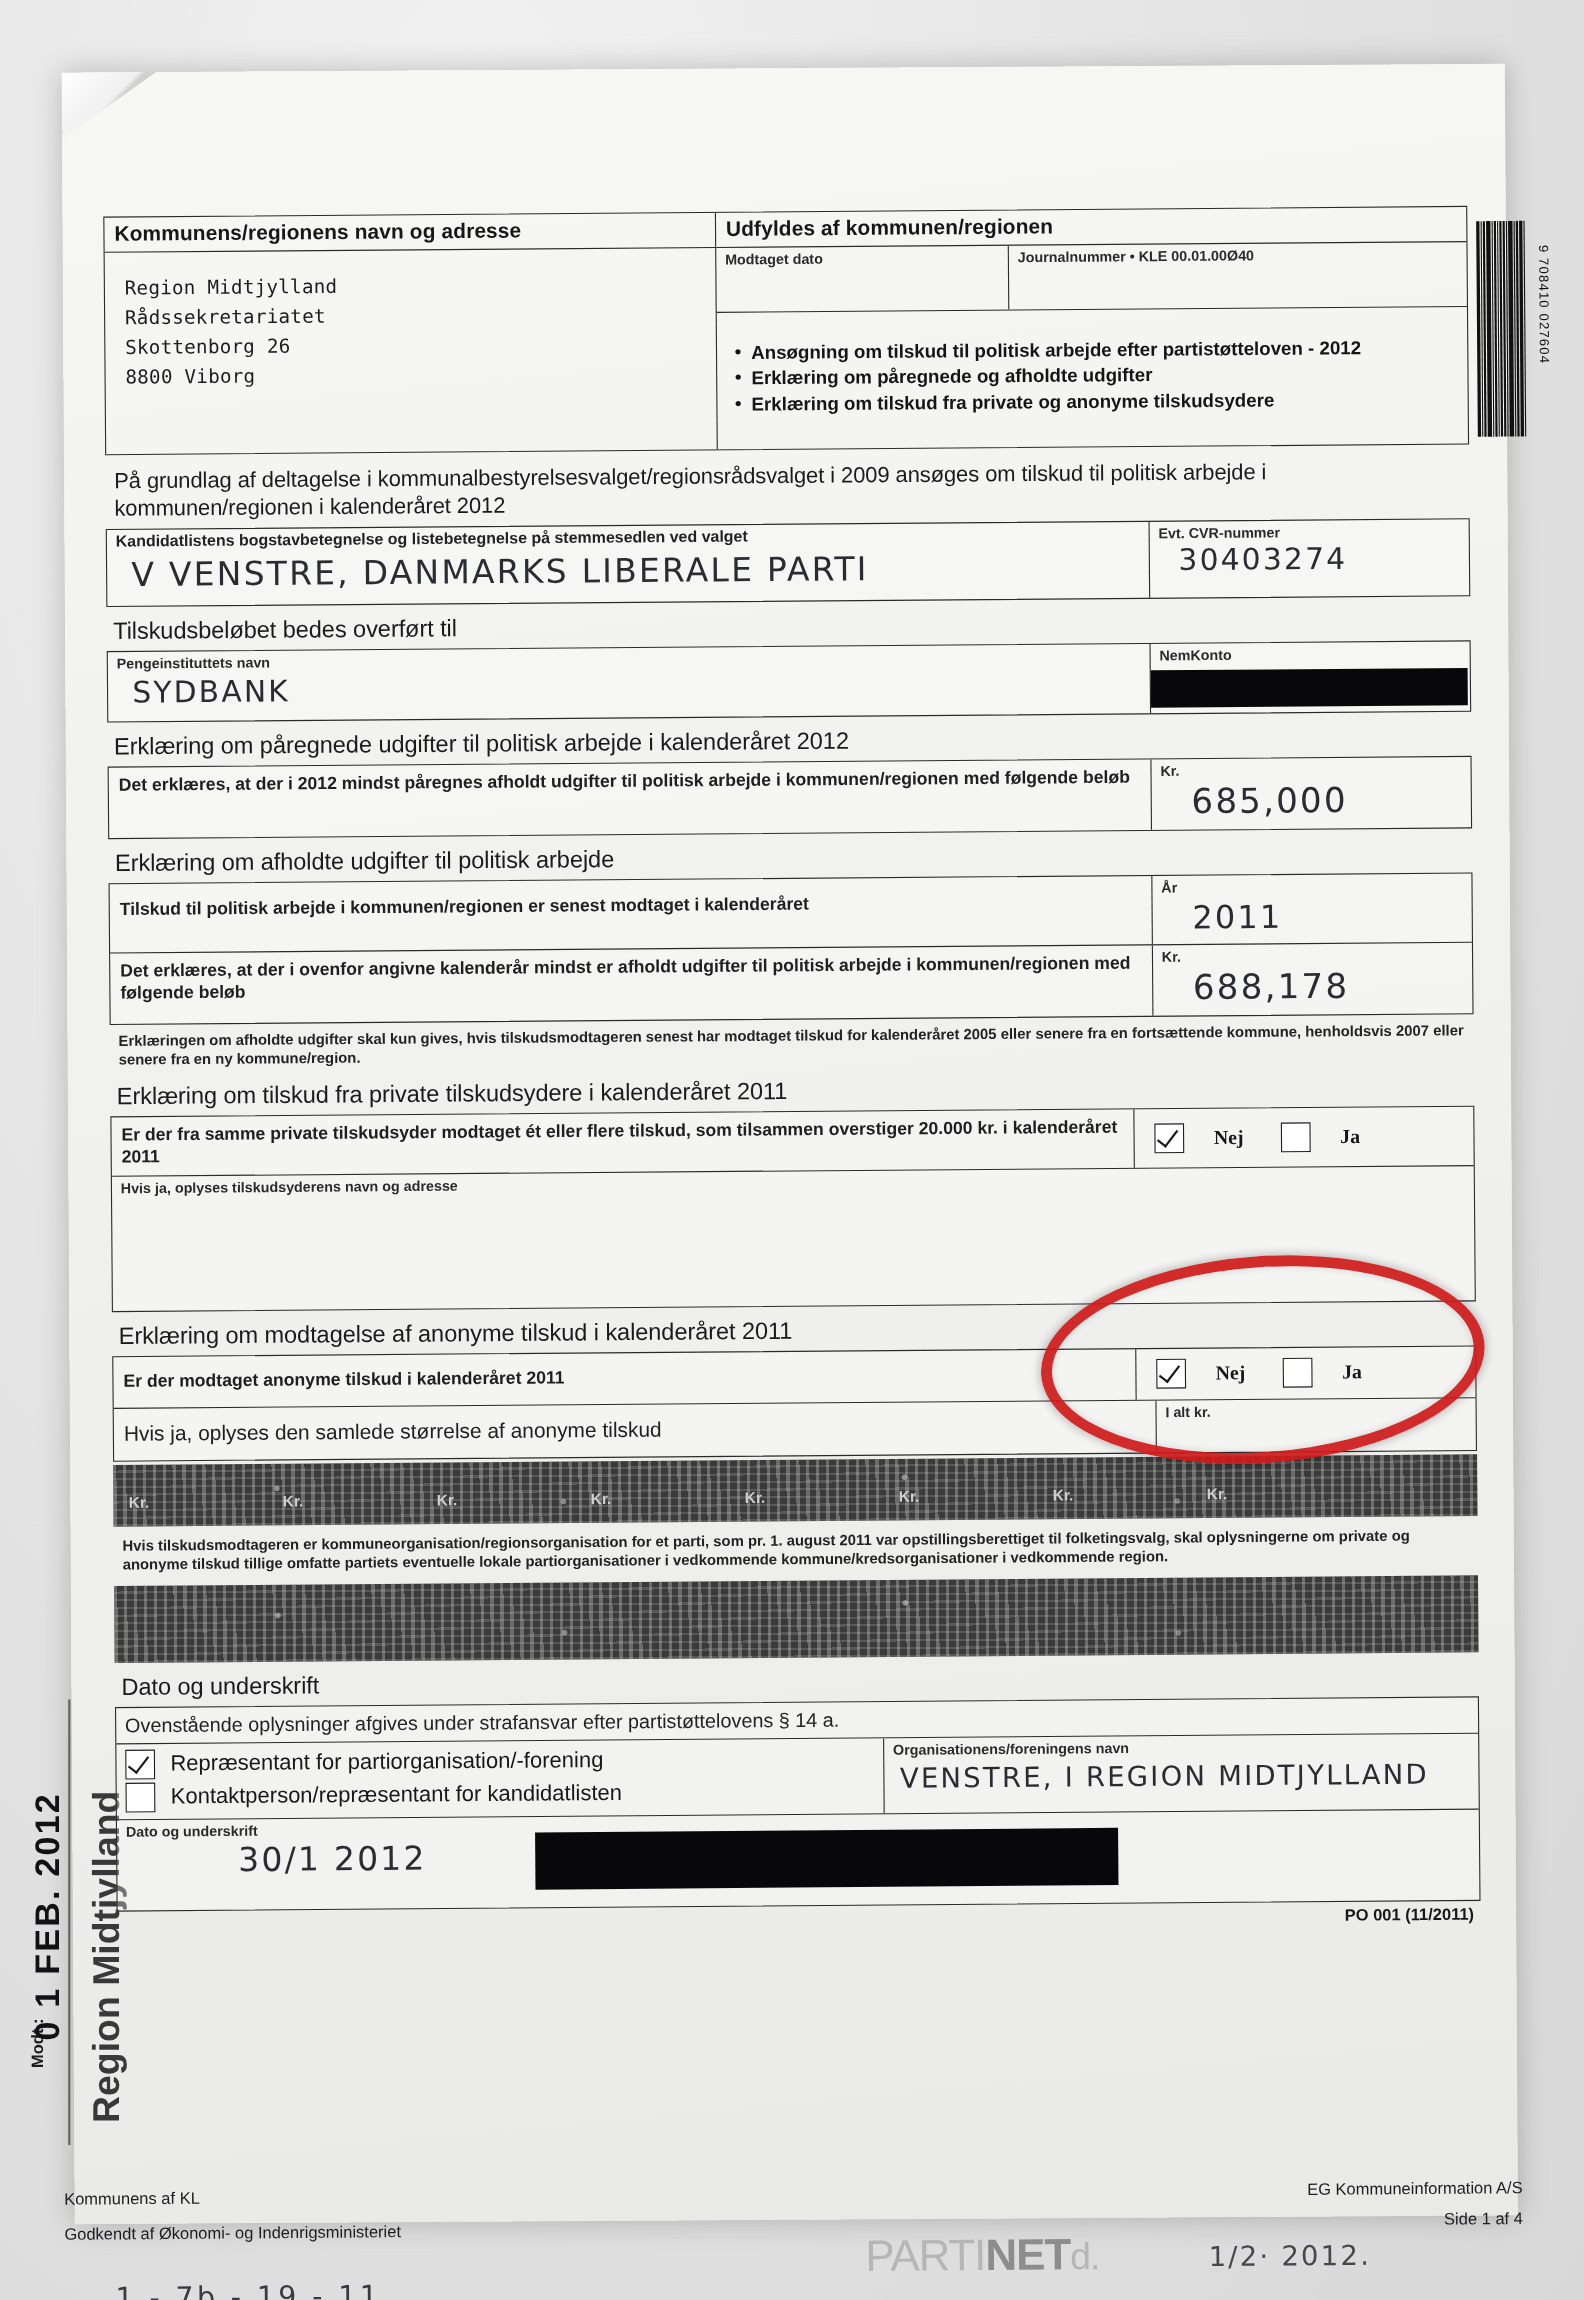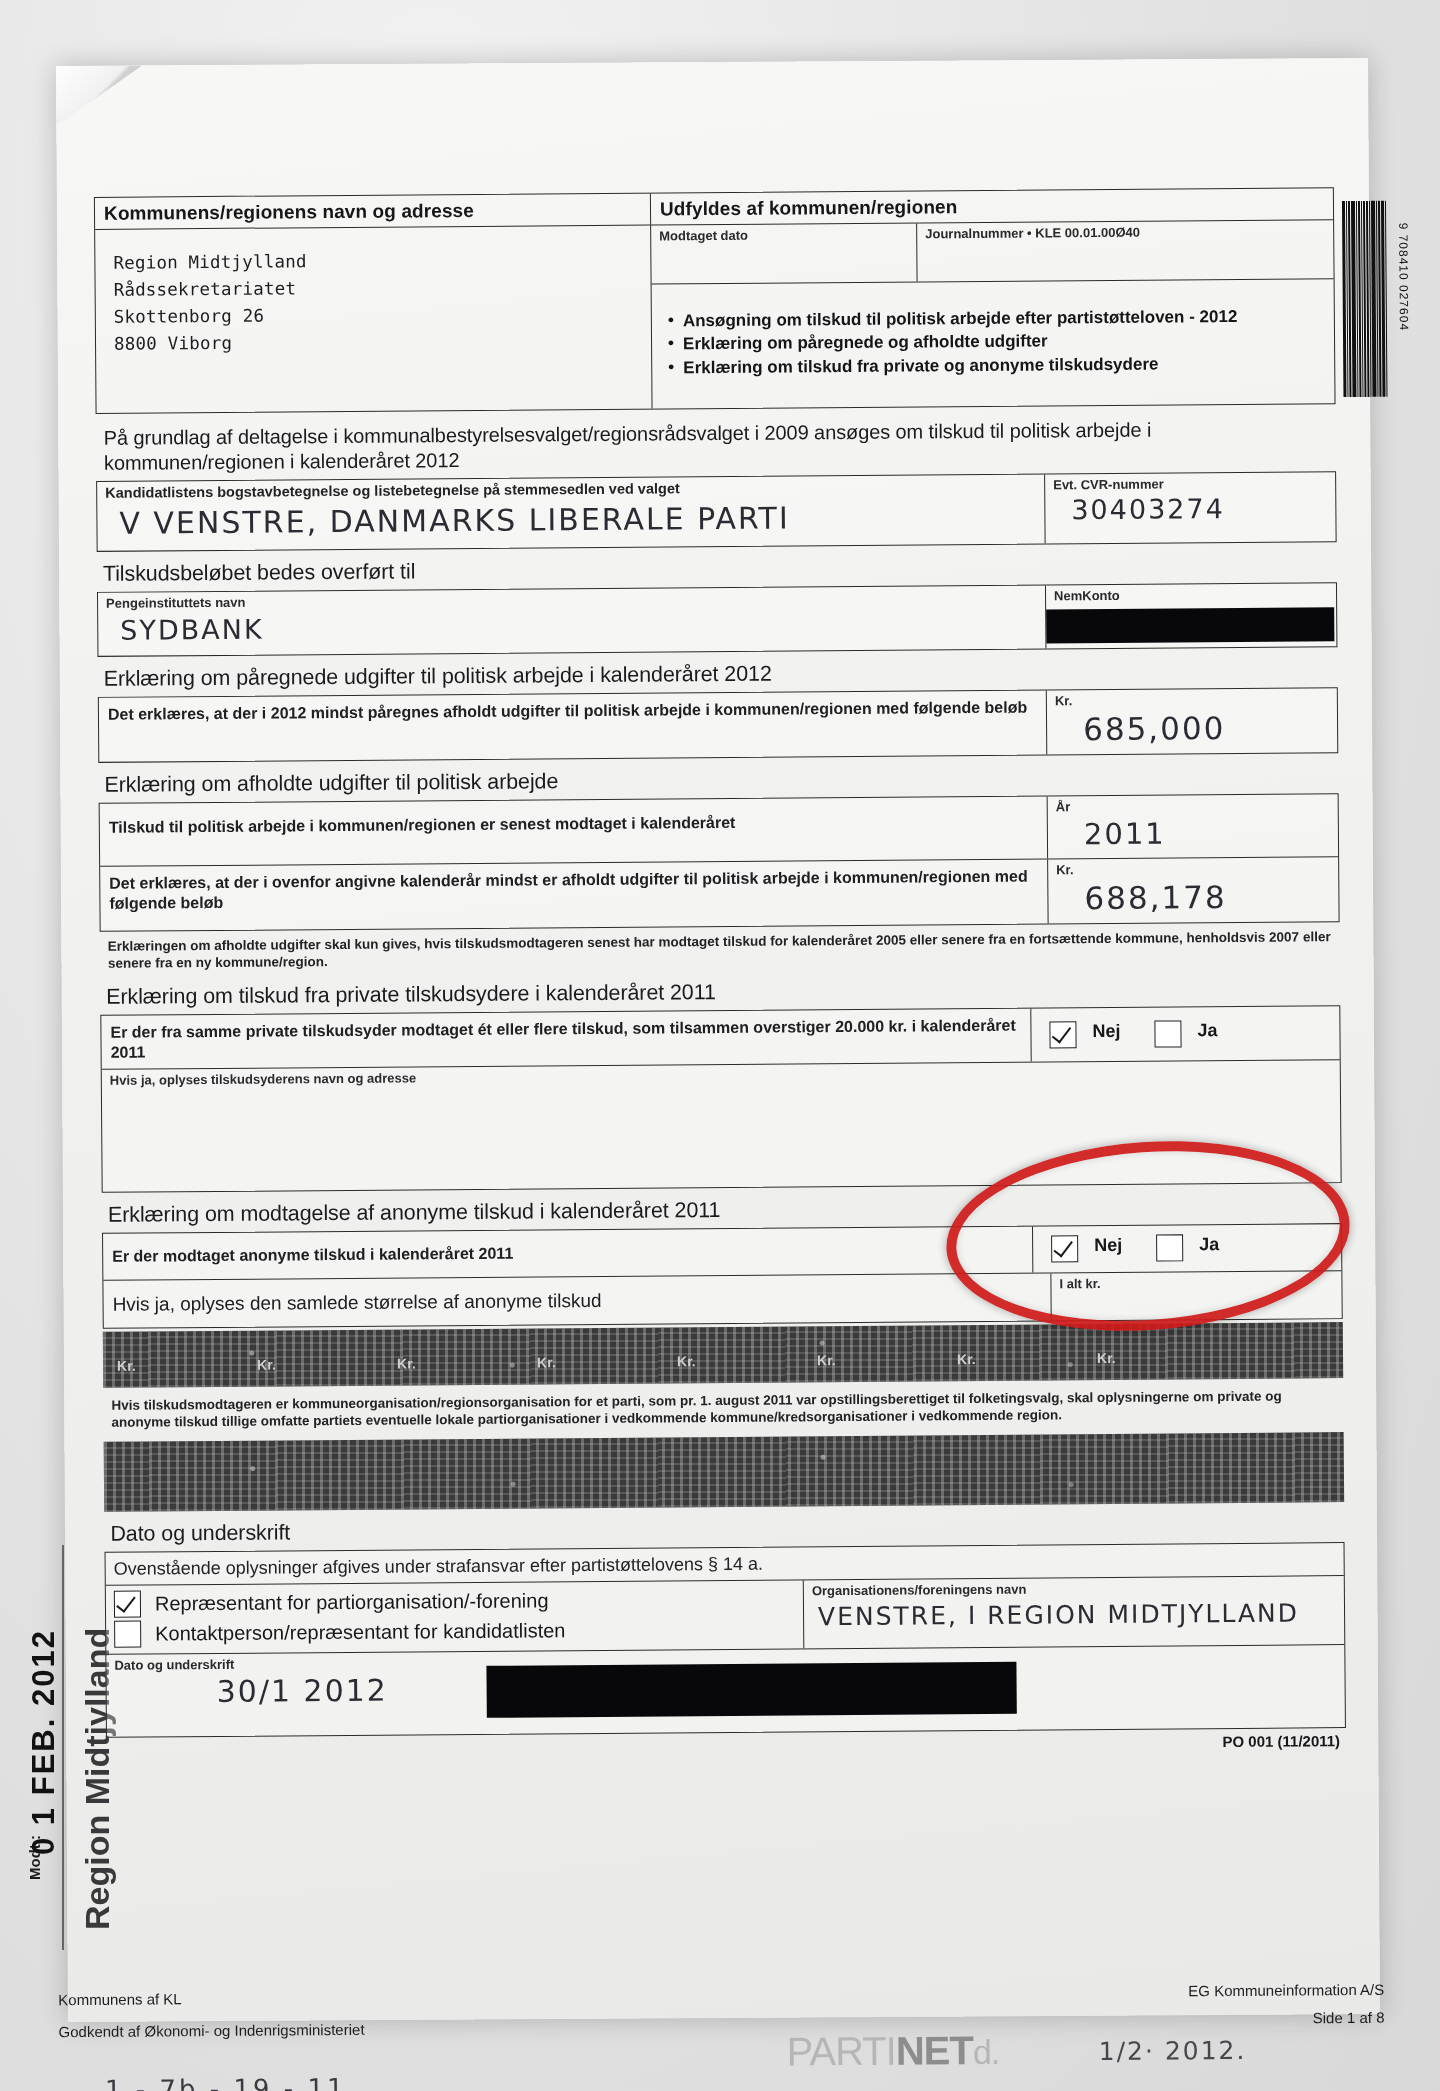--- a/index.html
+++ b/index.html
@@ -106,21 +106,21 @@
 
   
   .cb{
     display:inline-block;width:25px;height:25px;border:1.9px solid #1f1f22;
     background:#fff;position:relative;vertical-align:middle;
   }
   .cb.checked:after{
     content:"";position:absolute;left:6px;top:1px;width:8px;height:17px;
     border:solid #1b1b1f;border-width:0 2.6px 2.6px 0;transform:rotate(38deg);
   }
-  .cb-wrap{display:flex;align-items:flex-start;gap:16px;}
+  .cb-wrap{display:flex;align-items:center;gap:27px;font-family:Liberation Serif, serif;}
   .cb-lbl{font-size:18px;font-weight:600;}
 
   
   .noise{
     background:#3a3a3a;position:relative;overflow:hidden;
   }
   .noise:before{
     content:"";position:absolute;inset:0;
     background-image:
       repeating-linear-gradient(90deg,rgba(255,255,255,.30) 0 3px,rgba(0,0,0,0) 3px 9px),
@@ -396,19 +396,19 @@
 
   <div style="text-align:right;font-size:15px;font-weight:700;padding:4px 6px 0 0">PO 001 (11/2011)</div>
 </div>
 
 <div id="red-oval"></div>
 
 <div id="footer">
   <div class="f-left" style="top:24px">Kommunens af KL</div>
   <div class="f-left" style="top:56px">Godkendt af Økonomi- og Indenrigsministeriet</div>
   <div class="f-right" style="top:24px">EG Kommuneinformation A/S</div>
-  <div class="f-right" style="top:52px">Side 1 af 8</div>
+  <div class="f-right" style="top:52px">Side 1 af 4</div>
   <div id="scannet">
     <span>PARTI</span><b>NET</b><span style="font-size:34px">d.</span>
   </div>
   <div id="scan-date" class="hand">1/2· 2012.</div>
   <div id="kl-hand" class="hand">1 - 7b - 19 - 11</div>
 </div>
 
 </body></html>

